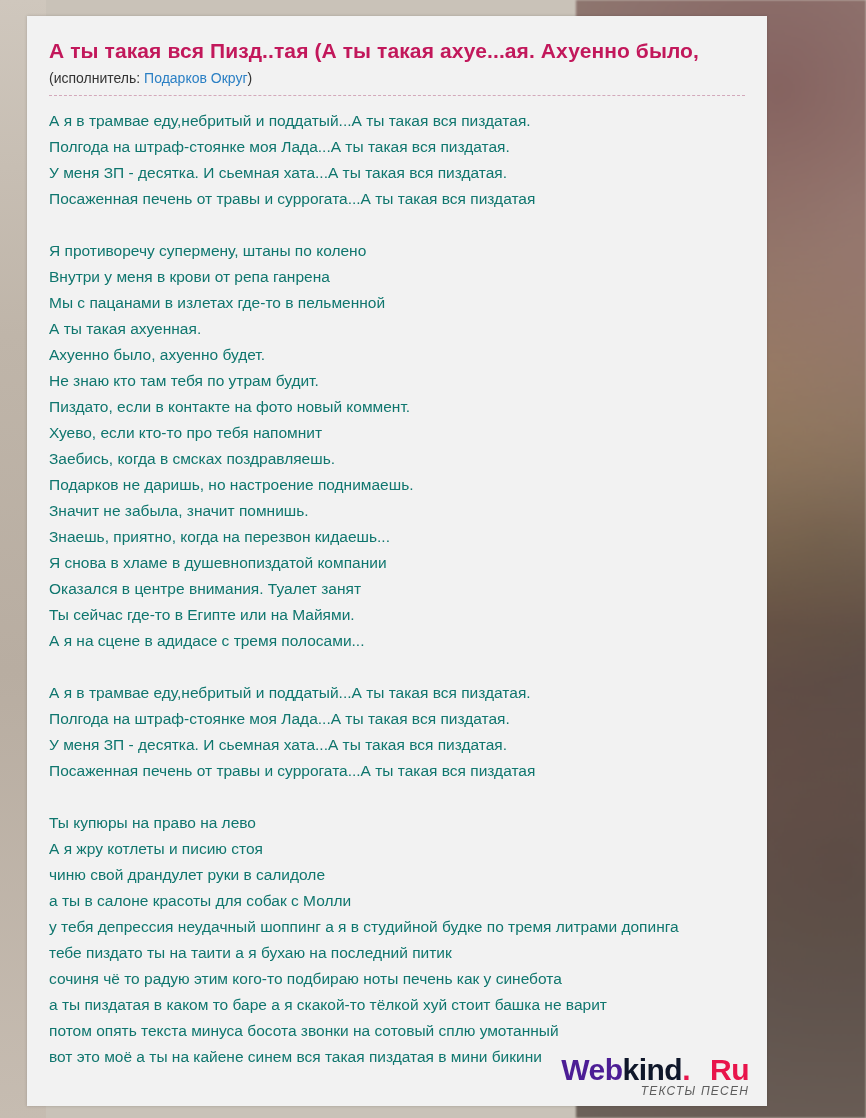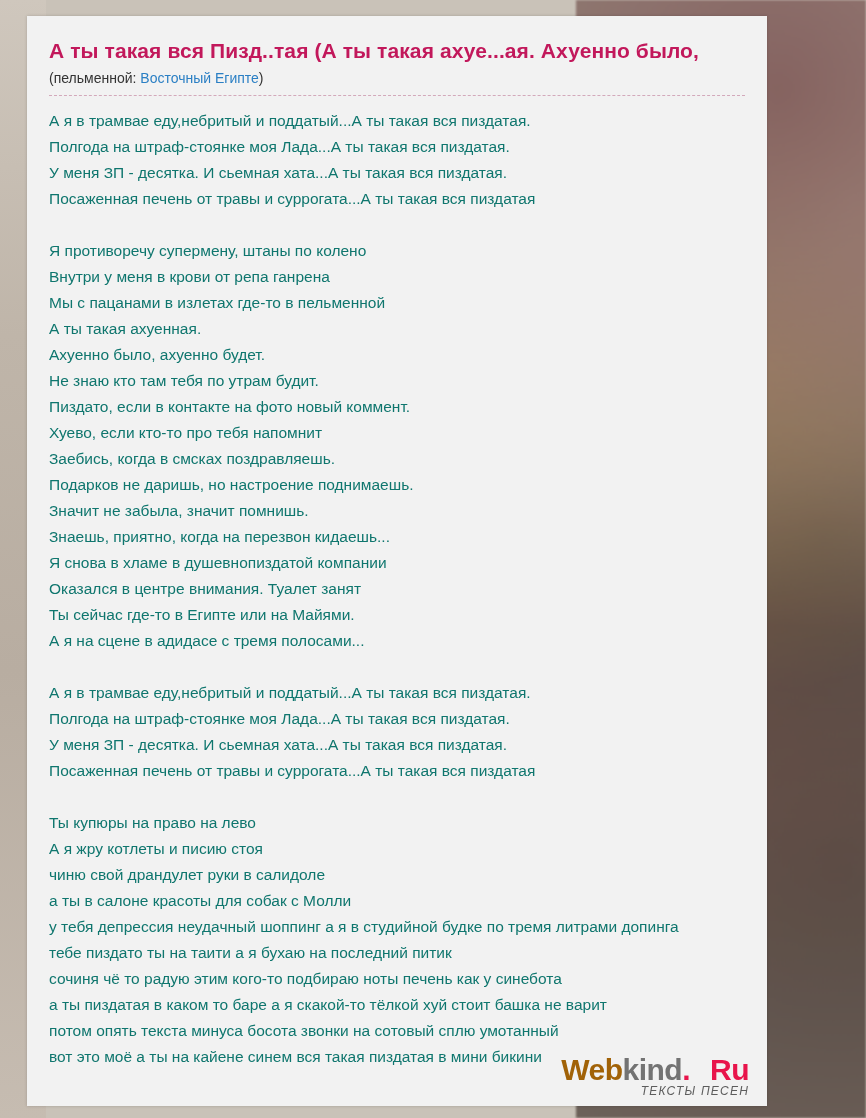--- a/index.html
+++ b/index.html
@@ -90,43 +90,43 @@
     bottom: 8px;
     text-align: right;
     user-select: none;
   }
   .wm-main {
     font-size: 30px;
     font-weight: bold;
     line-height: 1;
     letter-spacing: -0.5px;
   }
-  .wm-web { color: #a16207; }
-  .wm-kind { color: #737373; }
+  .wm-web { color: #4c1d95; }
+  .wm-kind { color: #0f172a; }
   .wm-ru { color: #e8144b; margin-left: 20px; }
   .wm-dot { color: #e8144b; }
   .wm-sub {
     font-size: 12px;
     color: #5d5d5d;
     letter-spacing: 1.2px;
     margin-top: -1px;
     font-style: italic;
   }
 </style>
 </head>
 <body>
 
 <div class="bg-photo"></div>
 <div class="bg-photo-left"></div>
 
 <div class="page">
 
   <h1 class="song-title">А ты такая вся Пизд..тая (А ты такая ахуе...ая. Ахуенно было,</h1>
 
-  <div class="performer-line"><span>(пельменной: </span><a class="performer-link">Восточный Египте</a><span>)</span></div>
+  <div class="performer-line"><span>(исполнитель: </span><a class="performer-link">Подарков Округ</a><span>)</span></div>
 
   <div class="lyrics">А я в трамвае еду,небритый и поддатый...А ты такая вся пиздатая.
 Полгода на штраф-стоянке моя Лада...А ты такая вся пиздатая.
 У меня ЗП - десятка. И сьемная хата...А ты такая вся пиздатая.
 Посаженная печень от травы и суррогата...А ты такая вся пиздатая</div>
   <div class="lyrics">&nbsp;</div>
   <div class="lyrics">Я противоречу супермену, штаны по колено
 Внутри у меня в крови от репа ганрена
 Мы с пацанами в излетах где-то в пельменной
 А ты такая ахуенная.

